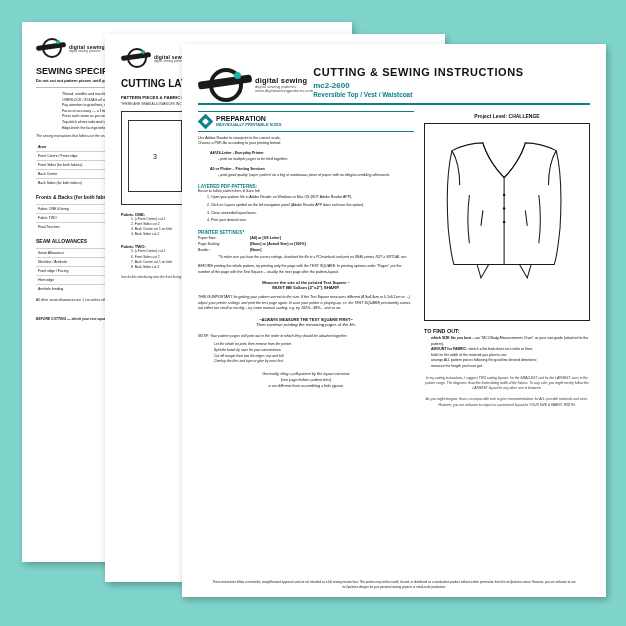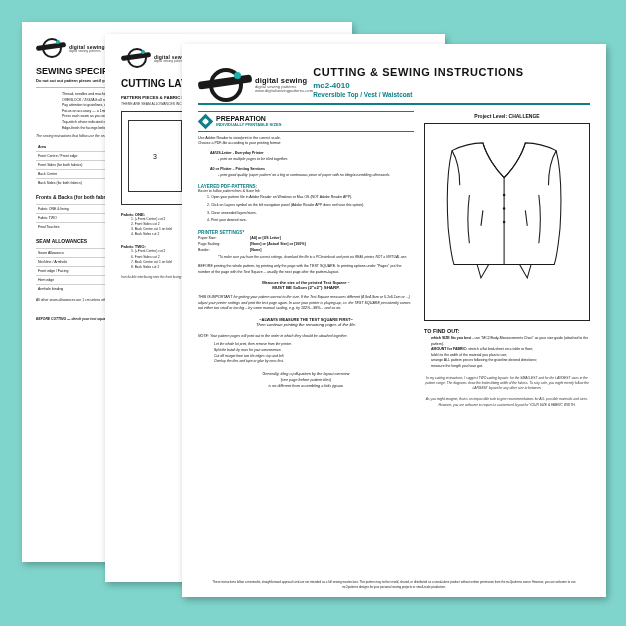--- a/index.html
+++ b/index.html
@@ -431,21 +431,21 @@
             </div>
             <div class="words">
               <div class="w1">digital sewing</div>
               <div class="w2">digital sewing patterns</div>
               <div class="w2">www.digitalsewingpatterns.com</div>
             </div>
           </div>
         </div>
         <div class="ttl">
           <div class="t1">CUTTING  &amp;  SEWING  INSTRUCTIONS</div>
-          <div class="t2">mc2-4010</div>
+          <div class="t2">mc2-2600</div>
           <div class="t3">Reversible Top / Vest / Waistcoat</div>
         </div>
       </div>
       <div class="title-rule"></div>
 
       <div class="fs-body">
 
         <div class="col-left">
 
           <div class="prep-bar">

